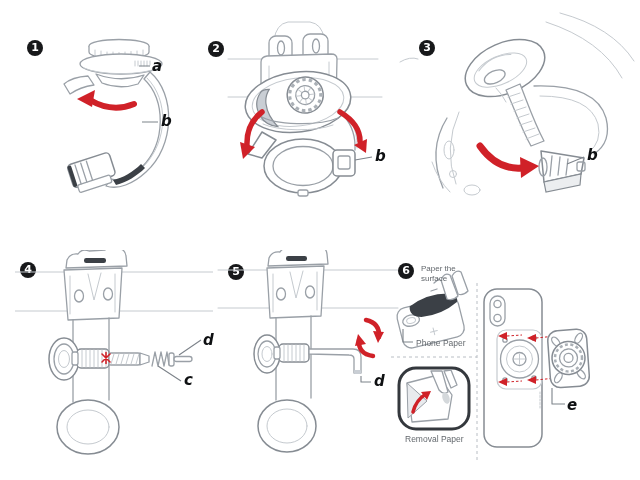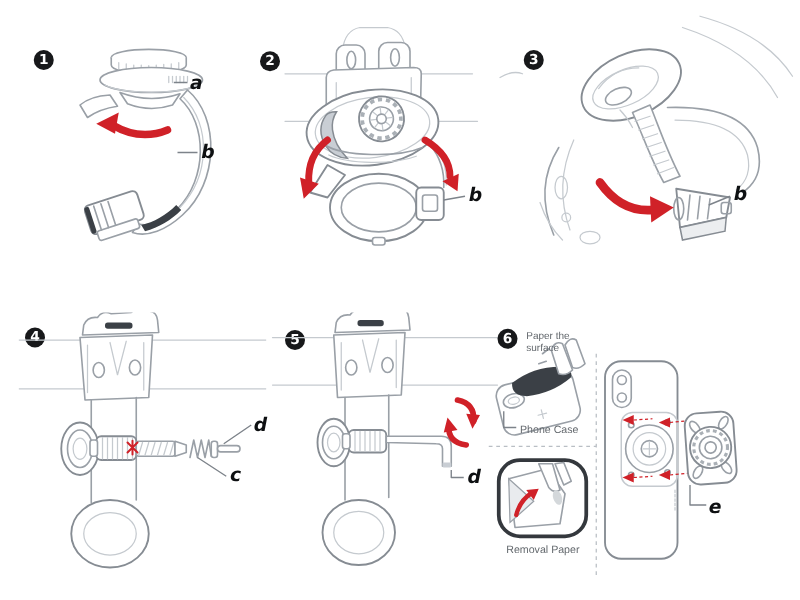--- a/index.html
+++ b/index.html
@@ -297,18 +297,18 @@
         <ellipse class="s" cx="557" cy="377" rx="3" ry="5.5" transform="rotate(35 557 377)"></ellipse>
         <ellipse class="s" cx="580" cy="375" rx="3" ry="5.5" transform="rotate(-35 580 375)"></ellipse>
         <circle class="sd" cx="568.5" cy="358" r="16.5"></circle>
         <circle cx="568.5" cy="358" r="13.5" fill="none" stroke="#aab0b6" stroke-width="2.5" stroke-dasharray="3,2.5"></circle>
         <circle class="s" cx="568.5" cy="358" r="9"></circle>
         <circle class="s" cx="568.5" cy="358" r="4.5"></circle>
       </g>
       <path class="ldr" d="M552,388 v16 h13"></path>
     </svg>
     <div class="note" style="left:421px;top:264px;width:54px;">Paper the surface</div>
-    <div class="note md" style="left:416px;top:338px;">Phone Case</div>
+    <div class="note md" style="left:416px;top:338px;">Phone Paper</div>
     <div class="note md" style="left:405px;top:434px;">Removal Paper</div>
     <span class="part" style="left:567px;top:396px;">e</span>
   </div>
 
 </div>
 
 </body></html>

